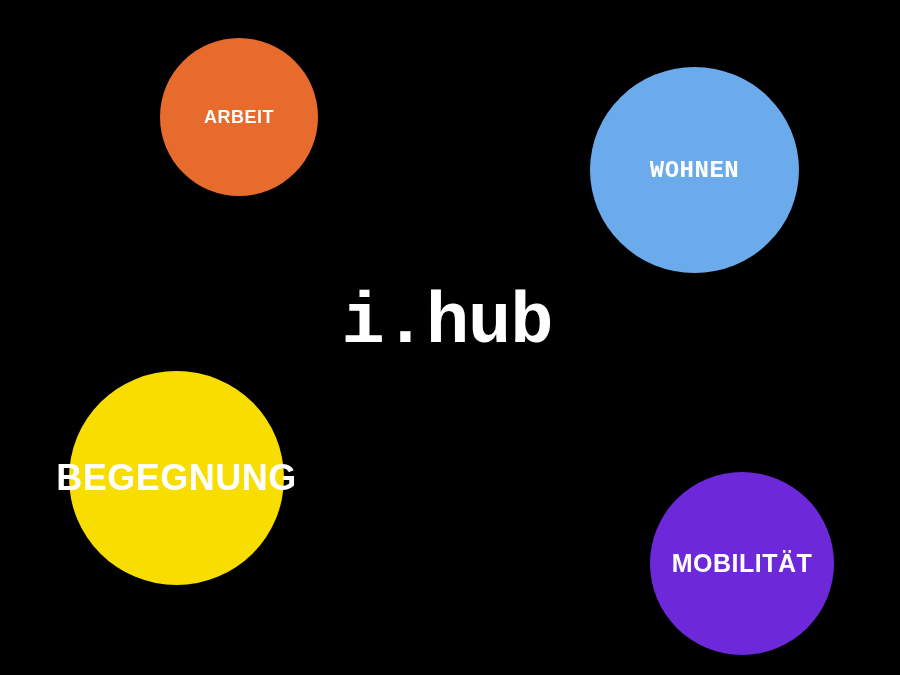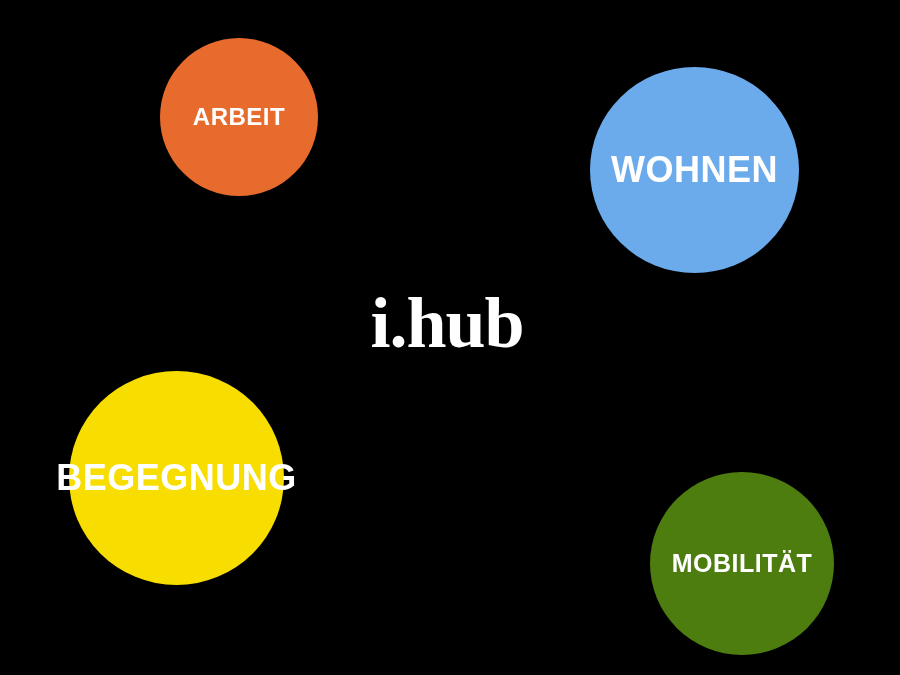--- a/index.html
+++ b/index.html
@@ -33,29 +33,29 @@
     letter-spacing: 0.5px;
     white-space: nowrap;
     user-select: none;
   }
   .bubble-arbeit {
     left: 160px;
     top: 38px;
     width: 158px;
     height: 158px;
   }
-  .bubble-arbeit .bubble-label { font-size: 24px; }
+  .bubble-arbeit .bubble-label { font-size: 18px; }
 
   .bubble-wohnen {
     left: 590px;
     top: 67px;
     width: 209px;
     height: 206px;
   }
-  .bubble-wohnen .bubble-label { font-size: 36px; }
+  .bubble-wohnen .bubble-label { font-size: 24px; font-family: Liberation Mono, monospace; }
 
   .bubble-begegnung {
     left: 69px;
     top: 371px;
     width: 215px;
     height: 214px;
   }
   .bubble-begegnung .bubble-label { font-size: 36px; }
 
   .bubble-mobilitaet {
@@ -64,21 +64,21 @@
     width: 184px;
     height: 183px;
   }
   .bubble-mobilitaet .bubble-label { font-size: 25px; }
 
   .logo {
     position: absolute;
     left: 447px;
     top: 287px;
     transform: translateX(-50%);
-    font-family: Liberation Serif, serif;
+    font-family: Liberation Mono, monospace;
     font-weight: bold;
     font-size: 72px;
     line-height: 1;
     letter-spacing: -1px;
     color: #ffffff;
     white-space: nowrap;
     user-select: none;
   }
 </style>
 </head>
@@ -95,17 +95,17 @@
   </div>
 
   <div class="logo">
     <span>i.hub</span>
   </div>
 
   <div class="bubble bubble-begegnung" style="background-color: rgb(248, 222, 0);">
     <span class="bubble-label">BEGEGNUNG</span>
   </div>
 
-  <div class="bubble bubble-mobilitaet" style="background-color: #4d7c0f;">
+  <div class="bubble bubble-mobilitaet" style="background-color: #6d28d9;">
     <span class="bubble-label">MOBILITÄT</span>
   </div>
 
 </div>
 
 </body></html>

